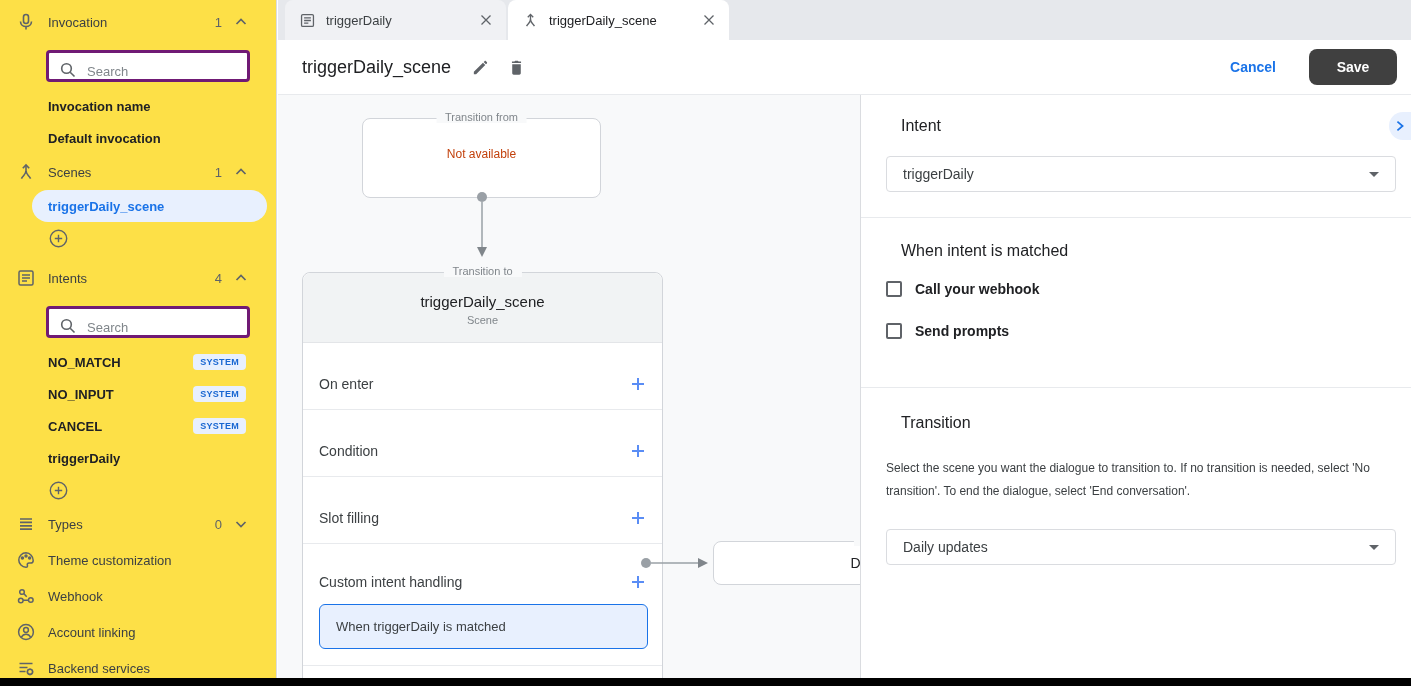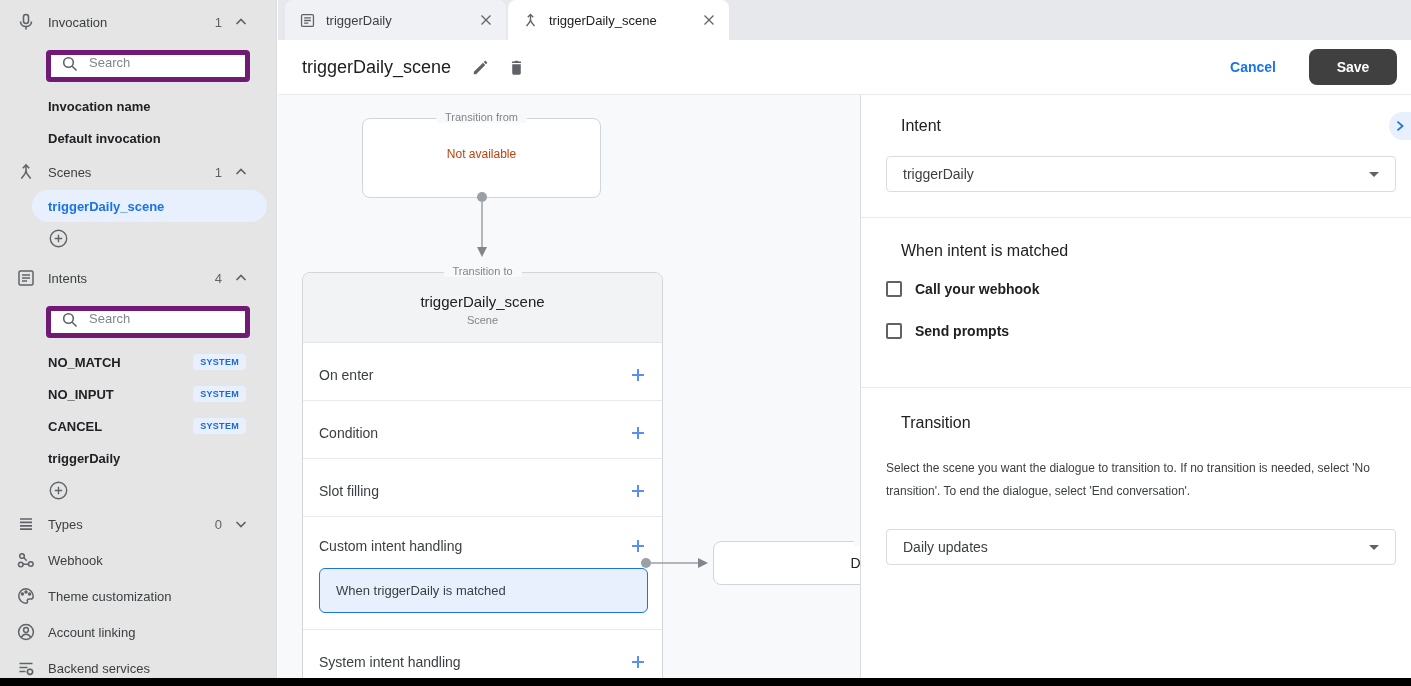--- a/index.html
+++ b/index.html
@@ -3,26 +3,26 @@
 <meta charset="utf-8">
 <style>
   * { margin:0; padding:0; box-sizing:border-box; }
   html,body { width:1411px; height:686px; overflow:hidden; }
   body { font-family:"Liberation Sans", sans-serif; background:#fff; color:#202124; position:relative; }
 
   .app { position:relative; width:1411px; height:686px; background:#fff; }
   .bottom-bar { position:absolute; left:0; bottom:0; width:1411px; height:8px; background:#000; z-index:50; }
 
   
-  .sidebar { position:absolute; left:0; top:0; width:277px; height:678px; background:#e5e5e5; border-right:1px solid #dadce0; overflow:hidden; }
+  .sidebar { position:absolute; left:0; top:0; width:277px; height:678px; background:#fde047; border-right:1px solid #dadce0; overflow:hidden; }
   .side-row { height:32px; display:flex; align-items:center; padding:0 26px 0 16px; font-size:13px; color:#3c4043; }
   .side-row .icon { width:20px; height:20px; display:flex; align-items:center; justify-content:center; margin-right:12px; color:#5f6368; flex:none; }
   .side-row .count { margin-left:auto; color:#5f6368; font-size:13px; margin-right:10px; }
   .side-row .chev { width:18px; height:18px; color:#5f6368; flex:none; }
-  .search-box { margin:12px 26px 8px 46px; height:32px; border:5px solid #701a75; border-radius:4px; display:flex; align-items:flex-start; padding:0 10px; background:#fff; }
+  .search-box { margin:12px 26px 8px 46px; height:32px; border:3px solid #701a75; border-radius:4px; display:flex; align-items:flex-end; padding:0 10px; background:#fff; }
   .search-box .icon { width:18px; height:18px; color:#5f6368; margin-right:10px; flex:none; }
   .search-box input { border:none; outline:none; width:100%; font-size:13px; color:#202124; font-family:"Liberation Sans",sans-serif; background:transparent; }
   .search-box input::placeholder { color:#80868b; }
   .side-item { height:32px; display:flex; align-items:center; padding:0 30px 0 48px; font-size:13px; font-weight:bold; color:#202124; }
   .side-item .badge { margin-left:auto; background:#e8f0fe; color:#1967d2; font-size:9px; font-weight:bold; padding:3px 7px; border-radius:4px; letter-spacing:.3px; }
   .side-item.selected-pill { margin:2px 9px 0 32px; padding:0 16px; height:32px; background:#e8f0fe; border-radius:16px; color:#1a73e8; }
   .plus-row { height:32px; display:flex; align-items:center; padding-left:49px; color:#5f6368; }
   .plus-row svg { width:19px; height:19px; }
   .mt2{margin-top:2px;} .mt4{margin-top:4px;} .mt6{margin-top:6px;} .mt8{margin-top:8px;}
 
@@ -46,21 +46,21 @@
 
   
   .canvas { position:relative; width:582px; height:583px; background:#f8f9fa; overflow:hidden; flex:none; }
   .legend { position:absolute; top:-8px; left:50%; transform:translateX(-50%); background:#f8f9fa; padding:0 9px; font-size:11px; color:#80868b; white-space:nowrap; }
   .from-box { position:absolute; left:84px; top:23px; width:239px; height:80px; background:#fff; border:1px solid #d2d5da; border-radius:8px; }
   .from-box .nb { text-align:center; margin-top:28px; font-size:12px; color:#c2410c; }
   .scene-card { position:absolute; left:24px; top:177px; width:361px; background:#fff; border:1px solid #d2d5da; border-radius:8px; }
   .scene-card .card-head { background:#f1f3f4; height:70px; border-radius:8px 8px 0 0; border-bottom:1px solid #e3e5e8; text-align:center; }
   .scene-card .card-title { font-size:15px; padding-top:20px; color:#202124; }
   .scene-card .card-sub { font-size:11px; color:#80868b; margin-top:4px; }
-  .scene-row { border-bottom:1px solid #e8eaed; padding:7px 14px 0 16px; }
+  .scene-row { border-bottom:1px solid #e8eaed; padding:16px 14px 0 16px; }
   .scene-row:last-child { border-bottom:none; }
   .scene-row .row-line { height:50px; display:flex; align-items:center; justify-content:space-between; font-size:14px; color:#3c4043; }
   .scene-row .row-line.short { height:44px; }
   .plus-btn { width:20px; height:20px; color:#5a8df5; background:none; border:none; padding:0; cursor:pointer; }
   .sub-item { position:relative; margin:0 0 16px 0; width:329px; height:45px; background:#e8f0fe; border:1.5px solid #1a73e8; border-radius:6px; display:flex; align-items:center; padding-left:16px; font-size:13px; color:#3c4043; }
   .target-card { position:absolute; left:435px; top:446px; width:360px; height:44px; background:#fff; border:1px solid #d2d5da; border-radius:8px; }
   .target-card .tc-title { text-align:center; line-height:42px; font-size:14px; color:#202124; }
   .arrow-svg { position:absolute; overflow:visible; }
 
   
@@ -206,39 +206,39 @@
       <span class="chev">
         <svg viewBox="0 0 18 18" fill="none" stroke="currentColor" stroke-width="1.7">
             <polyline points="4.5,7 9,11.5 13.5,7"></polyline>
           </svg>
       </span>
     </div>
 
     <div class="side-row mt4">
       <span class="icon">
         <svg viewBox="0 0 20 20" fill="none" stroke="currentColor" stroke-width="1.5">
+            <path d="M10 2.8a7.2 7.2 0 1 0 0 14.4c1.2 0 1.8-.8 1.4-1.8-.5-1.2.2-2.4 1.6-2.4h1.6c1.4 0 2.6-1.2 2.6-2.6A7.6 7.6 0 0 0 10 2.8z"></path>
+            <circle cx="6.4" cy="8" r="1" fill="currentColor"></circle>
+            <circle cx="10" cy="6" r="1" fill="currentColor"></circle>
+            <circle cx="13.6" cy="8" r="1" fill="currentColor"></circle>
+          </svg>
+      </span>
+      <span>Theme customization</span>
+    </div>
+
+    <div class="side-row mt4">
+      <span class="icon">
+        <svg viewBox="0 0 20 20" fill="none" stroke="currentColor" stroke-width="1.5">
             <circle cx="6" cy="6" r="2.3"></circle>
             <circle cx="4.8" cy="14.5" r="2.3"></circle>
             <circle cx="14.8" cy="14" r="2.3"></circle>
             <path d="M7.7 7.6l3 3.2 M7 14.3h5.5"></path>
           </svg>
       </span>
       <span>Webhook</span>
-    </div>
-
-    <div class="side-row mt4">
-      <span class="icon">
-        <svg viewBox="0 0 20 20" fill="none" stroke="currentColor" stroke-width="1.5">
-            <path d="M10 2.8a7.2 7.2 0 1 0 0 14.4c1.2 0 1.8-.8 1.4-1.8-.5-1.2.2-2.4 1.6-2.4h1.6c1.4 0 2.6-1.2 2.6-2.6A7.6 7.6 0 0 0 10 2.8z"></path>
-            <circle cx="6.4" cy="8" r="1" fill="currentColor"></circle>
-            <circle cx="10" cy="6" r="1" fill="currentColor"></circle>
-            <circle cx="13.6" cy="8" r="1" fill="currentColor"></circle>
-          </svg>
-      </span>
-      <span>Theme customization</span>
     </div>
 
     <div class="side-row mt4">
       <span class="icon">
         <svg viewBox="0 0 20 20" fill="none" stroke="currentColor" stroke-width="1.5">
             <circle cx="10" cy="10" r="7.4"></circle>
             <circle cx="10" cy="8" r="2.4"></circle>
             <path d="M5.4 15.2c1-2 2.6-3 4.6-3s3.6 1 4.6 3"></path>
           </svg>
       </span>

